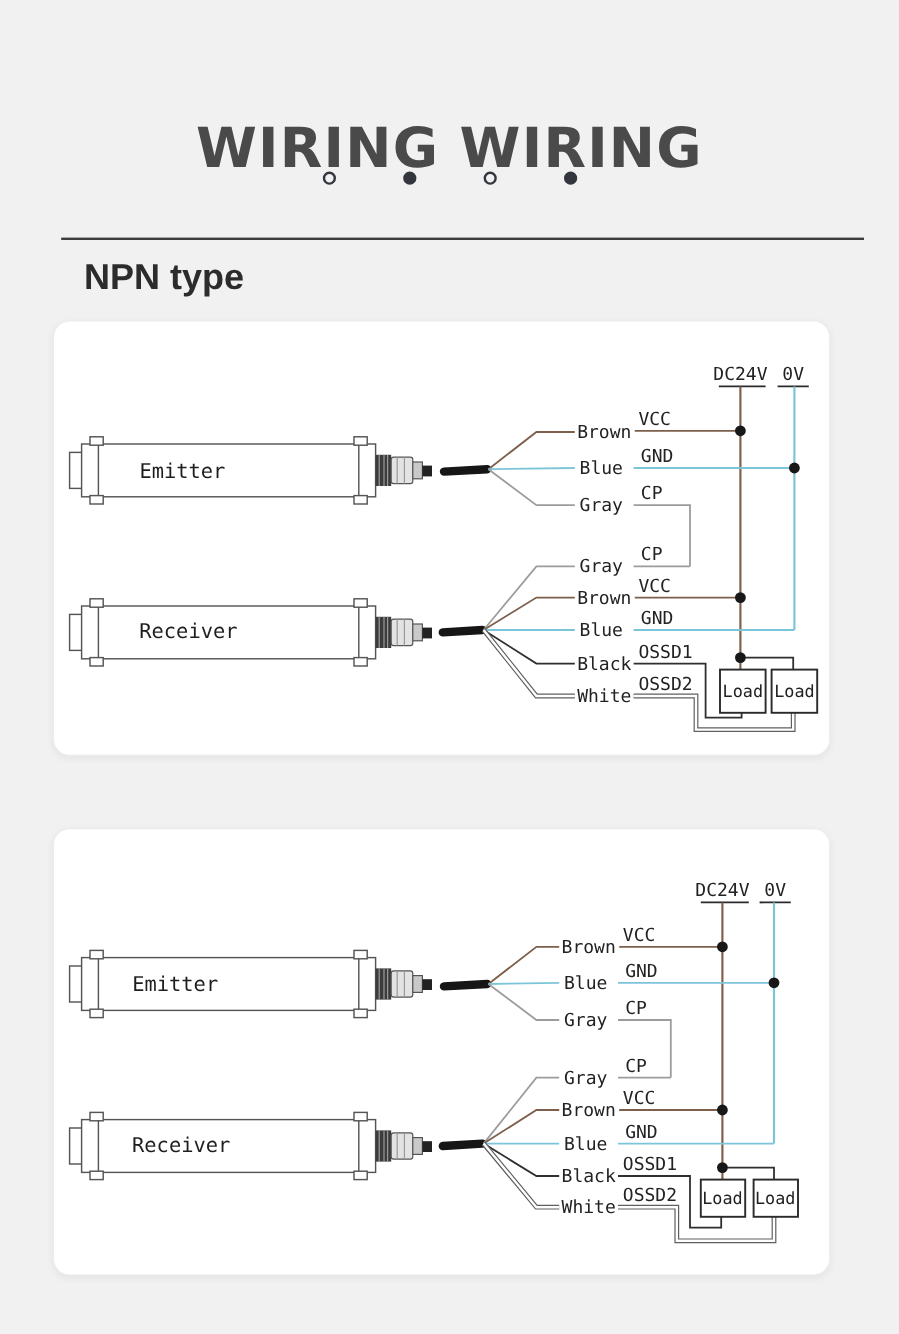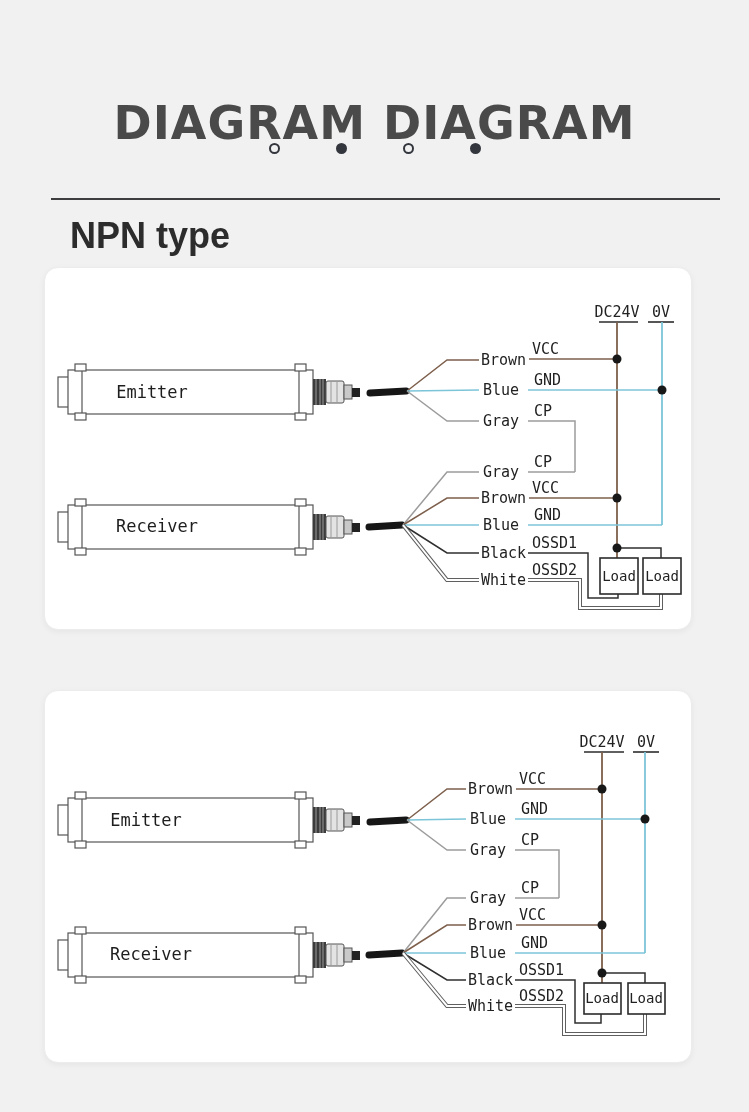--- a/index.html
+++ b/index.html
@@ -19,21 +19,21 @@
   }
   .dot{width:11px;height:11px;border-radius:50%;box-sizing:border-box;display:inline-block;}
   .dot.hollow{border:2px solid #33363d;background:transparent;}
   .dot.filled{background:#33363d;border:2px solid #33363d;}
   .divider{
     position:absolute;left:51px;top:198px;width:669px;height:0;
     border-top:2px solid #3d3d3f;
   }
   .section-heading{
     position:absolute;left:70px;margin:0;
-    font-size:36px;font-weight:bold;color:#2c2c2c;letter-spacing:0;
+    font-size:30px;font-weight:bold;color:#2c2c2c;letter-spacing:0;
   }
   .heading-npn{top:215px;}
   .heading-pnp{top:647px;}
   .card{
     position:absolute;left:44px;width:646px;background:#ffffff;
     border:1px solid #ececec;border-radius:14px;
     box-shadow:0 2px 6px rgba(0,0,0,0.05);
   }
   .card-npn{top:267px;height:361px;}
   .card-pnp{top:690px;height:371px;}
@@ -58,21 +58,21 @@
   .threadline{stroke:#9a9a9a;stroke-width:1;}
   .plug{fill:#e3e3e3;stroke:#555;stroke-width:1;}
   .collar{fill:#c9c9c9;stroke:#555;stroke-width:1;}
   .tip{fill:#222;}
 </style>
 </head>
 <body>
 
 <div class="page">
 
-  <h1 class="title">DIAGRAM DIAGRAM</h1>
+  <h1 class="title">WIRING WIRING</h1>
 
   <div class="dots">
     <span class="dot hollow"></span>
     <span class="dot filled"></span>
     <span class="dot hollow"></span>
     <span class="dot filled"></span>
   </div>
 
   <div class="divider"></div>
 

